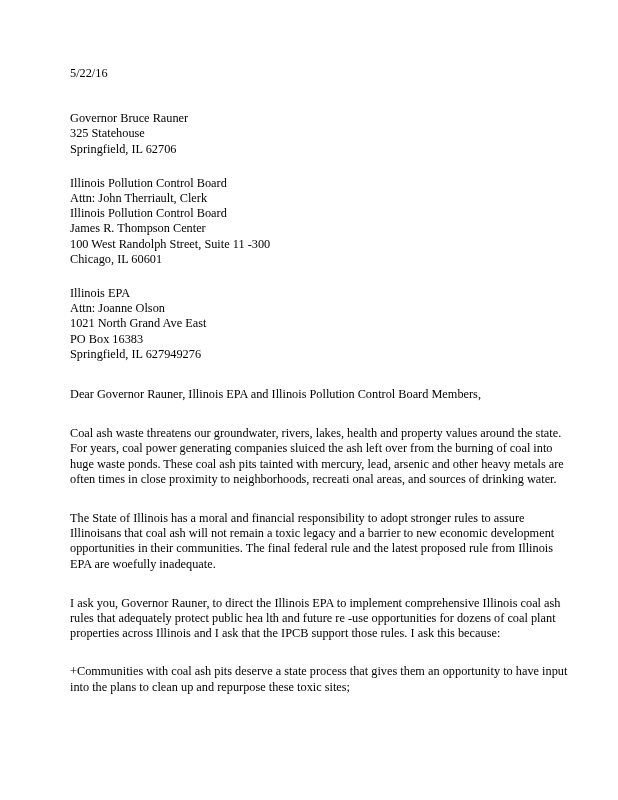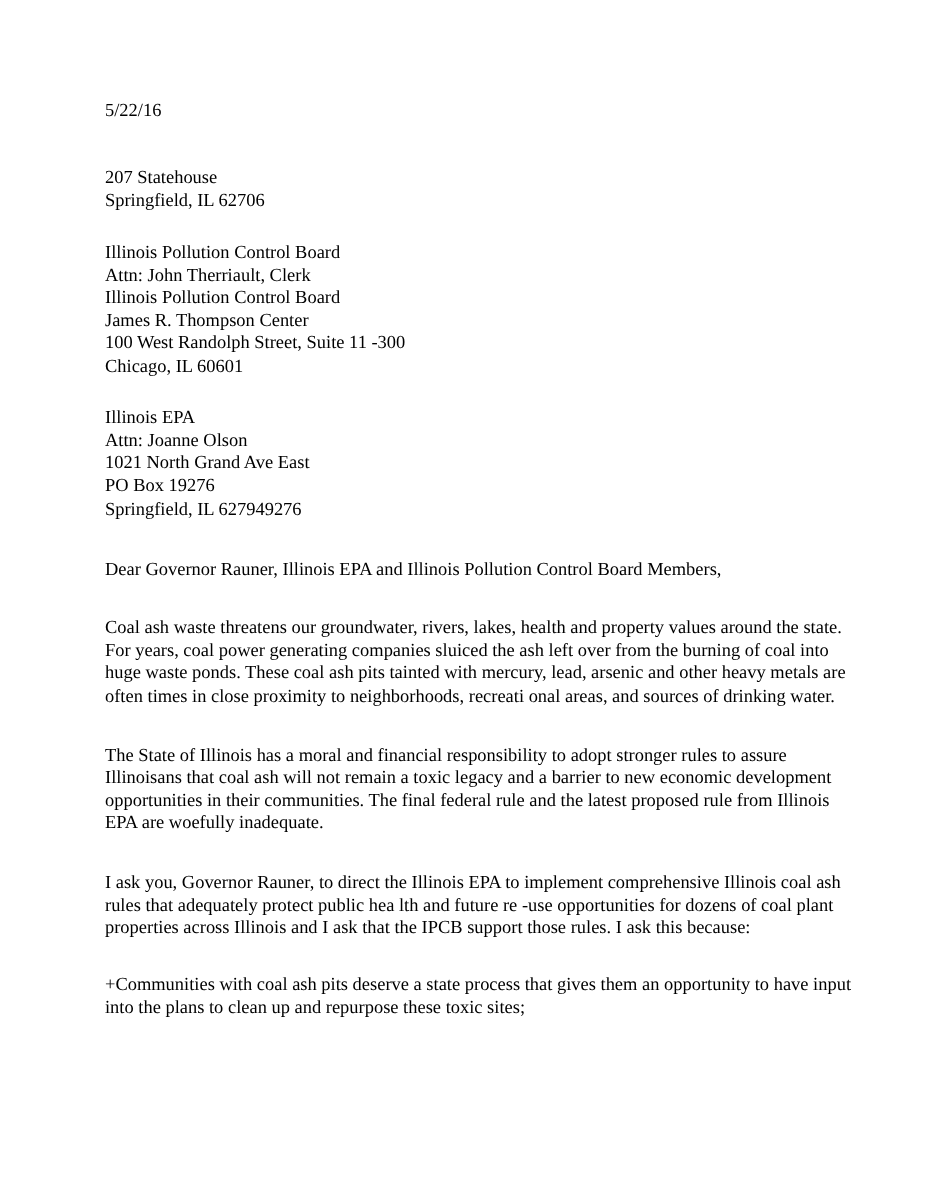--- a/index.html
+++ b/index.html
@@ -51,38 +51,39 @@
 </style>
 </head>
 <body>
 
 <div class="page">
   <div class="doc-body">
 
     <div class="date-line">5/22/16</div>
 
     <div class="addr-block">
-      <div class="addr-line">207 Statehouse</div>
+      <div class="addr-line">Governor Bruce Rauner</div>
+      <div class="addr-line">325 Statehouse</div>
       <div class="addr-line">Springfield, IL 62706</div>
     </div>
 
     <div class="addr-block">
       <div class="addr-line">Illinois Pollution Control Board</div>
       <div class="addr-line">Attn: John Therriault, Clerk</div>
       <div class="addr-line">Illinois Pollution Control Board</div>
       <div class="addr-line">James R. Thompson Center</div>
       <div class="addr-line">100 West Randolph Street, Suite 11 -300</div>
       <div class="addr-line">Chicago, IL 60601</div>
     </div>
 
     <div class="addr-block">
       <div class="addr-line">Illinois EPA</div>
       <div class="addr-line">Attn: Joanne Olson</div>
       <div class="addr-line">1021 North Grand Ave East</div>
-      <div class="addr-line">PO Box 19276</div>
+      <div class="addr-line">PO Box 16383</div>
       <div class="addr-line">Springfield, IL 627949276</div>
     </div>
 
 
     <div class="salutation">Dear Governor Rauner, Illinois EPA and Illinois Pollution Control Board Members,</div>
 
     <div class="para">Coal ash waste threatens our groundwater, rivers, lakes, health and property values around the state. For years, coal power generating companies sluiced the ash left over from the burning of coal into huge waste ponds.  These coal ash pits tainted with mercury, lead, arsenic and other heavy metals are often times in close proximity to neighborhoods, recreati    onal areas, and sources of drinking water.</div>
     <div class="para">The State of Illinois has a moral and financial responsibility to adopt stronger rules to assure Illinoisans that coal ash will not remain a toxic legacy and a barrier to new economic development opportunities in  their communities. The final federal rule and the latest proposed rule from Illinois EPA are woefully inadequate.</div>
     <div class="para">I ask you, Governor Rauner, to direct the Illinois EPA to implement comprehensive Illinois coal ash rules that adequately protect public hea  lth and future re -use opportunities for dozens of coal plant properties across Illinois and I ask that the IPCB support those rules. I ask this because:</div>
     <div class="para para-tight">+Communities with coal ash pits deserve a state process that gives them an opportunity to have input into the plans to clean up and repurpose these toxic sites;</div>

